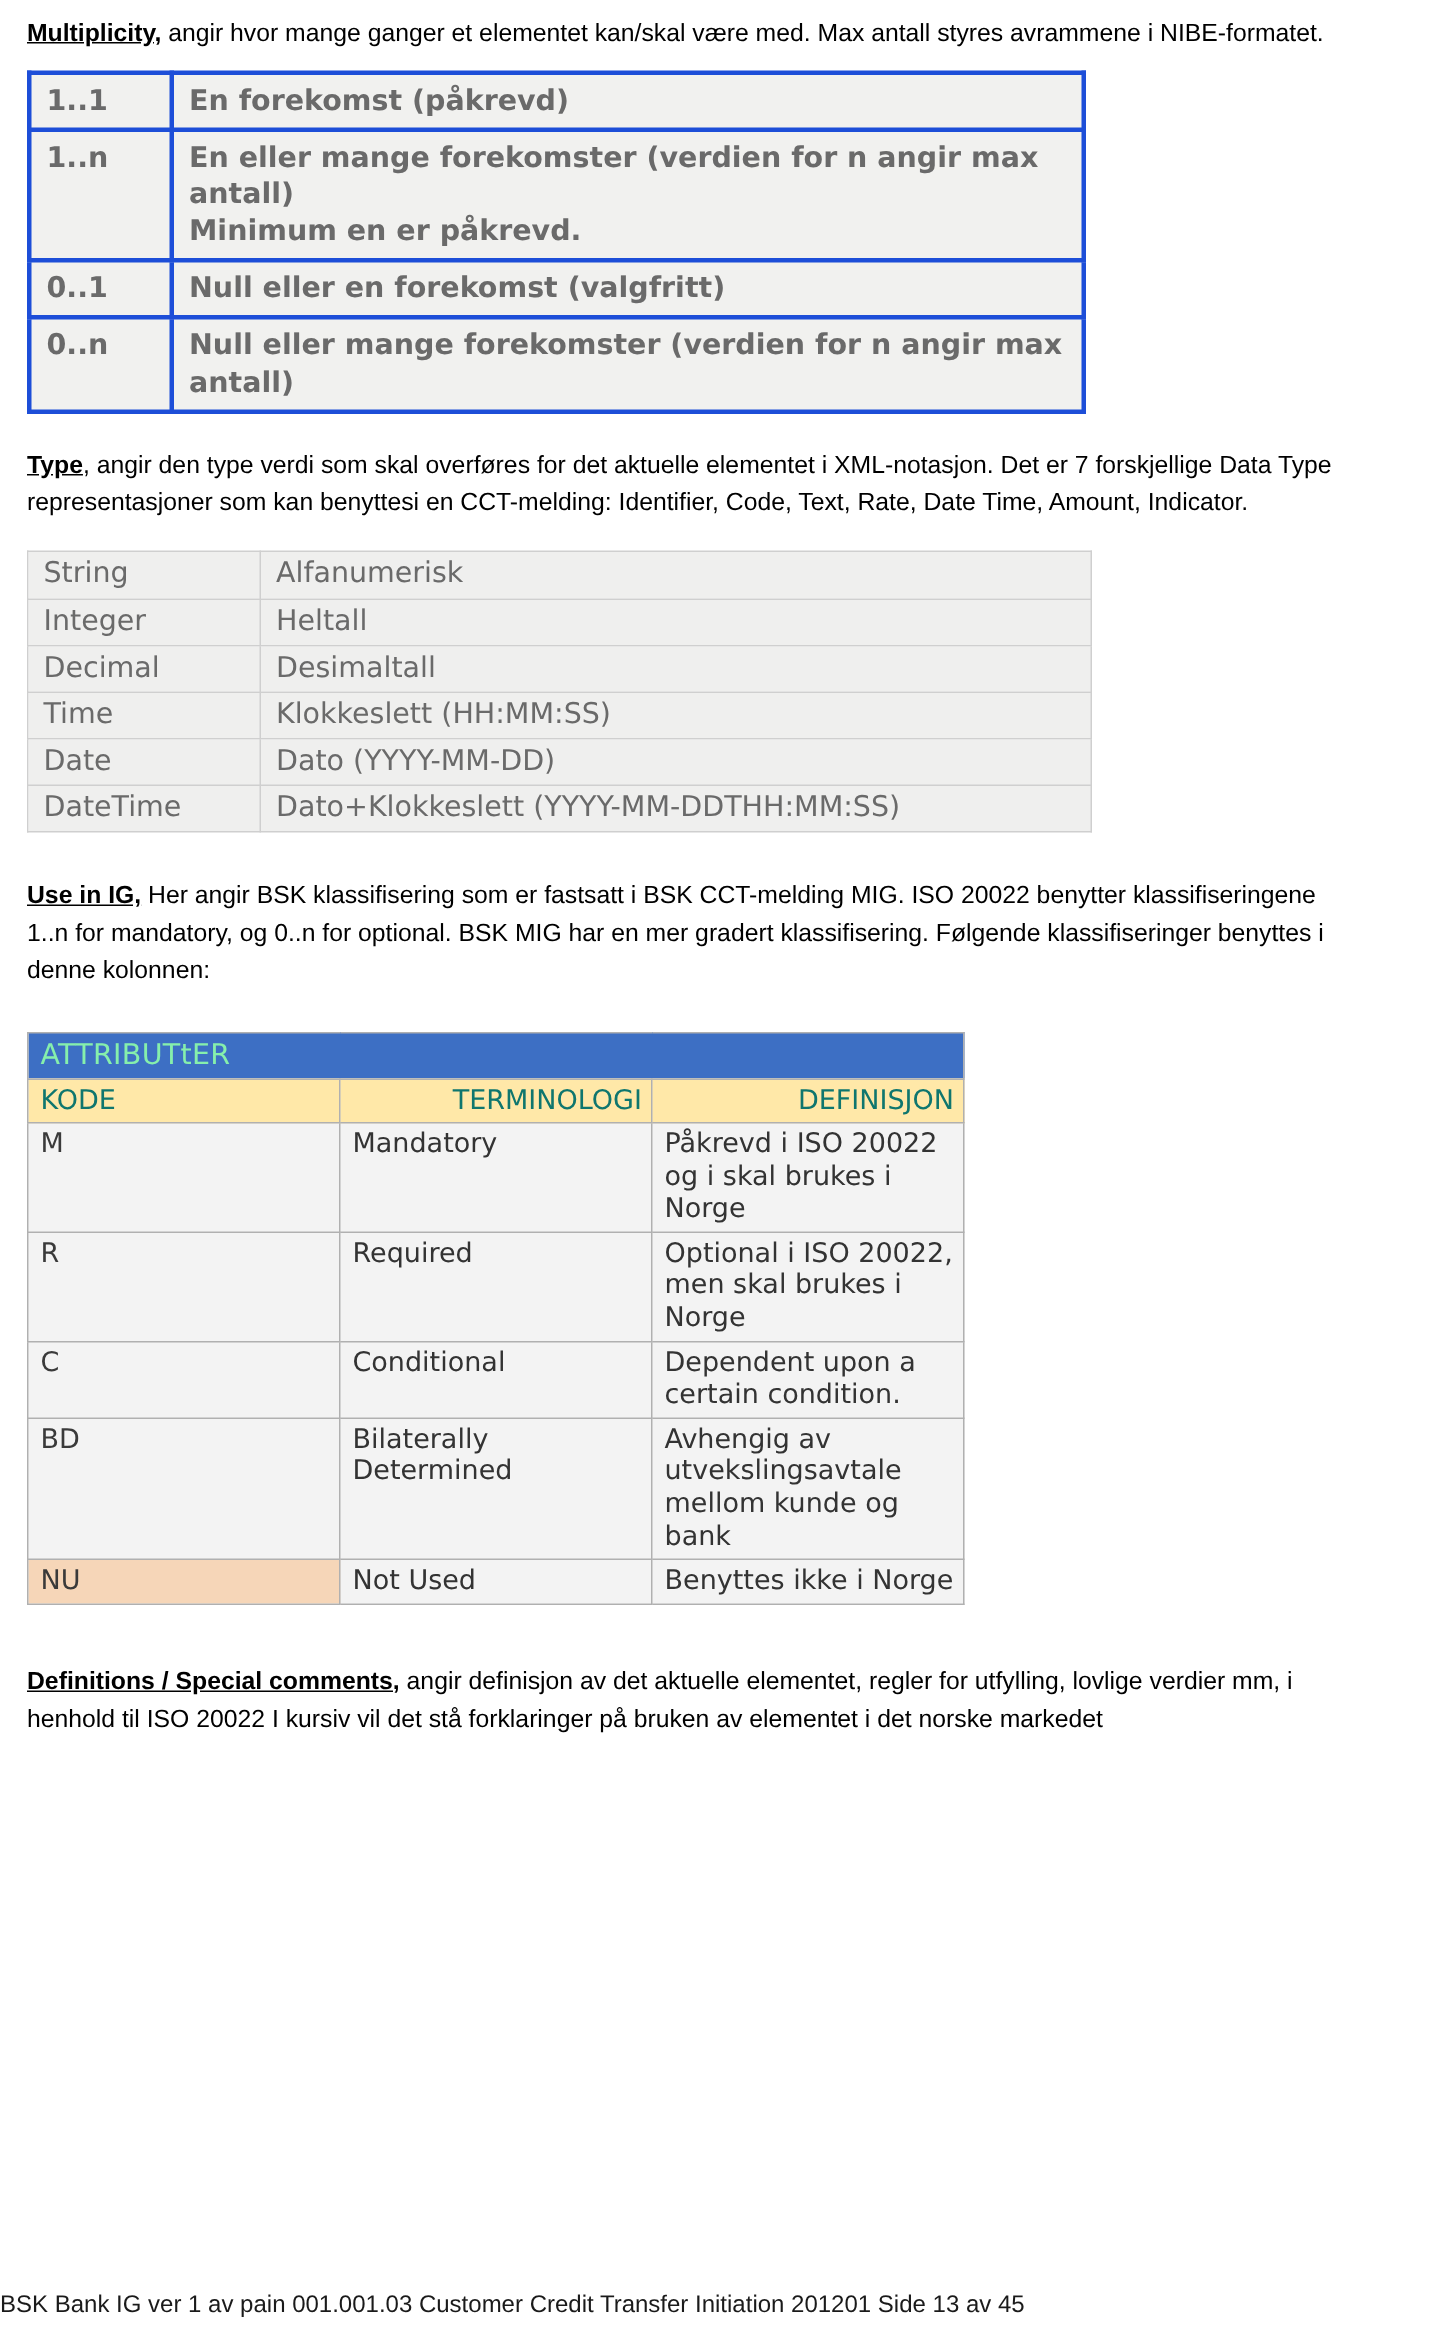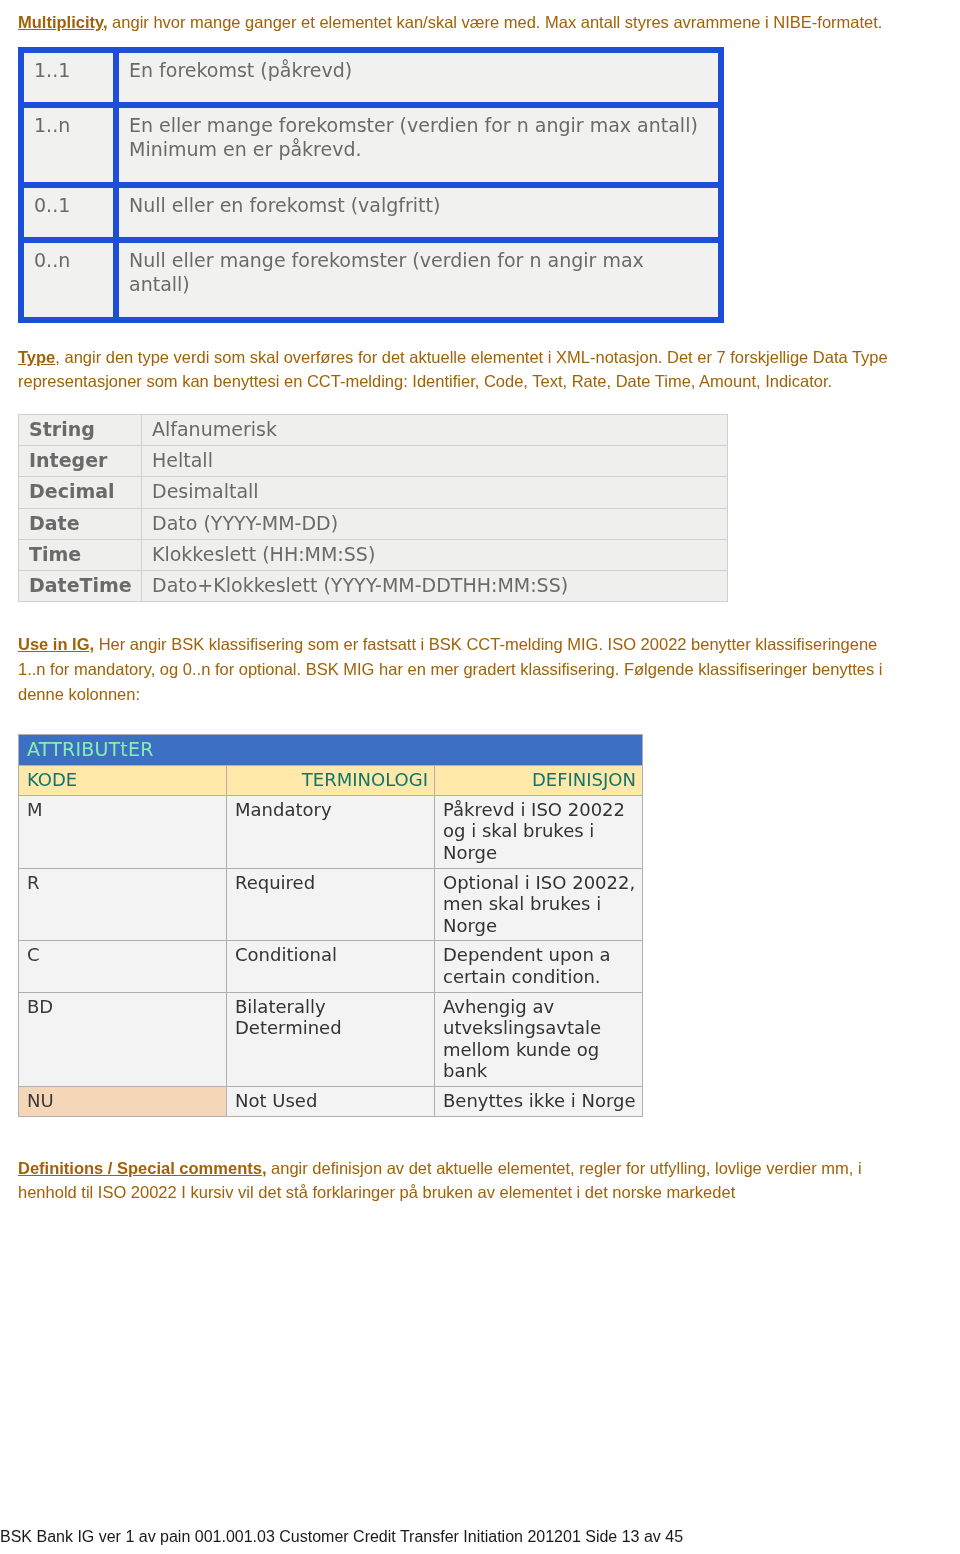--- a/index.html
+++ b/index.html
@@ -45,46 +45,47 @@
   }
 
   
   .content {
     padding: 0 56px 0 18px;
   }
   p.para {
     font-size: 16.5px;
     line-height: 1.5;
     margin: 10px 0 10px 0;
-    color: #a16207;
+    color: #000000;
   }
   .bold-underline {
     font-weight: bold;
     text-decoration: underline;
   }
 
   
   .fig {
     margin: 12px 0 12px 0;
   }
   .fig-mult {
     width: 706px;
     border: 1px solid #b9b9b9;
     border-collapse: collapse;
     table-layout: fixed;
     font-family: "DejaVu Sans", sans-serif;
     color: #6a6a6a;
     font-size: 19px;
   }
   .fig-mult td {
-    border: 6px solid #1d4ed8;
-    padding: 5px 8px 20px 10px;
+    border: 3px solid #1d4ed8;
+    padding: 5px 8px 6px 10px;
     vertical-align: top;
     line-height: 1.28;
     background: #f1f1ef;
+    font-weight: bold;
   }
   .fig-mult td.code {
     width: 95px;
     background: #f1f1ef;
   }
 
   
   .fig-types {
     width: 710px;
     border-collapse: collapse;
@@ -95,21 +96,21 @@
     border: 1px solid #c9c9c9;
   }
   .fig-types td {
     border: 1px solid #cfcfcf;
     padding: 3px 8px 4px 10px;
     background: #efefee;
     line-height: 1.22;
     white-space: nowrap;
     overflow: hidden;
   }
-  .fig-types td.c1 { width: 123px; font-weight: bold; }
+  .fig-types td.c1 { width: 155px; }
 
   
   .fig-attr {
     width: 625px;
     border-collapse: collapse;
     table-layout: fixed;
     font-family: "DejaVu Sans", sans-serif;
     font-size: 18px;
     color: #333333;
     border: 1px solid #9a9a9a;
@@ -197,26 +198,26 @@
           </tr>
           <tr>
             <td class="c1">Integer</td>
             <td>Heltall</td>
           </tr>
           <tr>
             <td class="c1">Decimal</td>
             <td>Desimaltall</td>
           </tr>
           <tr>
+            <td class="c1">Time</td>
+            <td>Klokkeslett (HH:MM:SS)</td>
+          </tr>
+          <tr>
             <td class="c1">Date</td>
             <td>Dato (YYYY-MM-DD)</td>
-          </tr>
-          <tr>
-            <td class="c1">Time</td>
-            <td>Klokkeslett (HH:MM:SS)</td>
           </tr>
           <tr>
             <td class="c1">DateTime</td>
             <td>Dato+Klokkeslett (YYYY-MM-DDTHH:MM:SS)</td>
           </tr>
         </tbody>
       </table>
     </div>
 
     <p class="para" style="margin-top:30px"><span class="bold-underline">Use in IG,</span><span> Her angir BSK klassifisering som er fastsatt i BSK CCT-melding  MIG. ISO 20022 benytter klassifiseringene 1..n for mandatory, og 0..n for optional. BSK MIG har en mer gradert klassifisering. Følgende klassifiseringer benyttes i denne kolonnen:</span></p>

